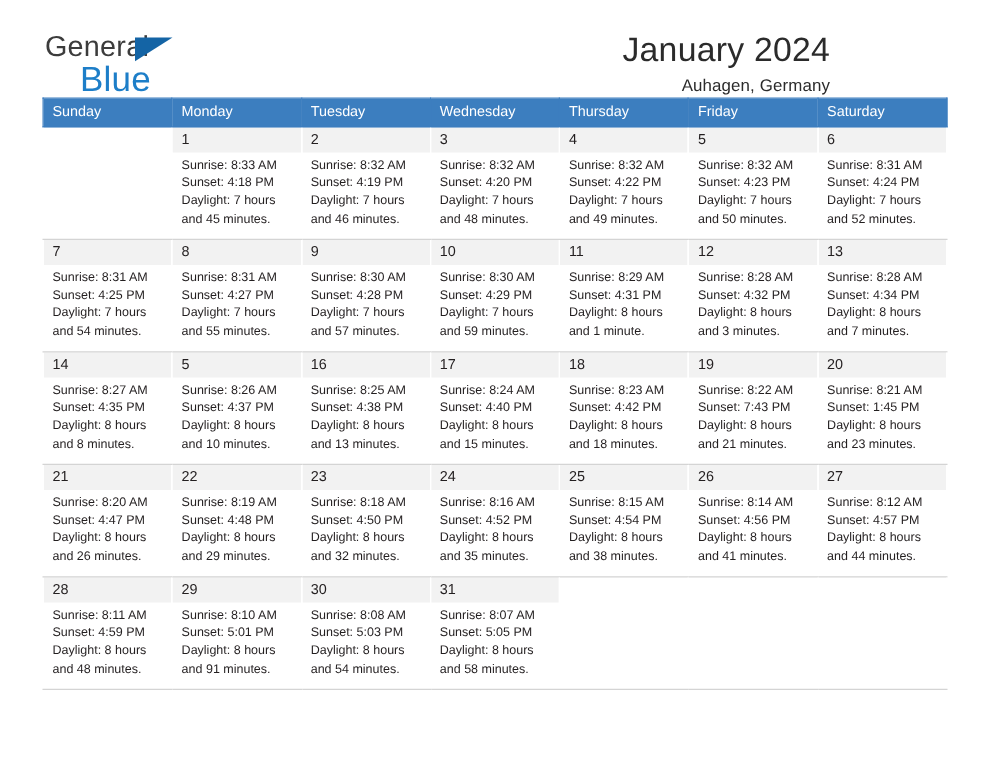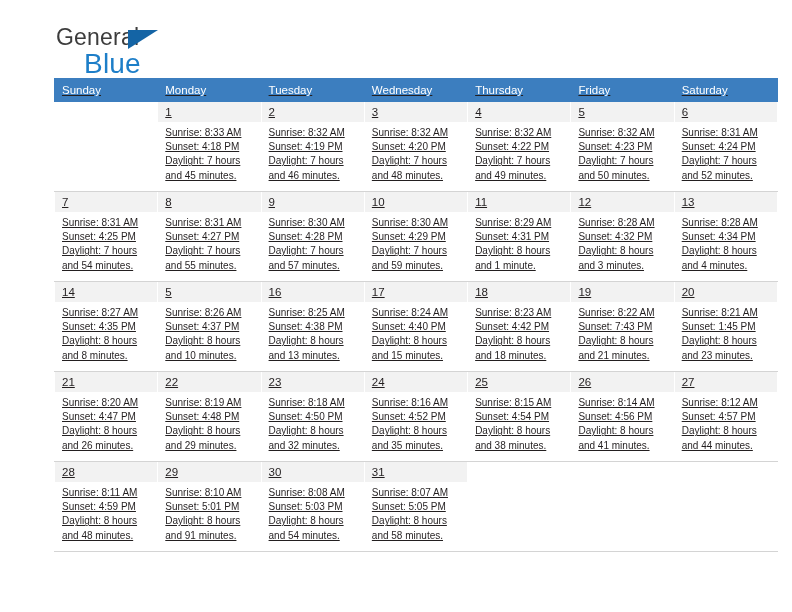--- a/index.html
+++ b/index.html
@@ -13,21 +13,20 @@
     font-family: "Liberation Sans", sans-serif;
     color: #231f20;
     overflow: hidden;
   }
   .page {
     position: relative;
     width: 700px;
     height: 612px;
     box-sizing: border-box;
     padding: 0 34px;
-    margin-left: 20px;
   }
 
   
   .topbar {
     display: flex;
     align-items: flex-start;
     justify-content: space-between;
     height: 78px;
     padding-top: 26px;
     box-sizing: border-box;
@@ -76,21 +75,20 @@
     color: #2b2b2b;
     margin-top: 7px;
     letter-spacing: .1px;
   }
 
   
   table.calendar {
     width: 724px;
     border-collapse: collapse;
     table-layout: fixed;
-    text-decoration: underline;
   }
   table.calendar th {
     background: #3c7ebf;
     color: #ffffff;
     font-size: 11.5px;
     font-weight: normal;
     text-align: left;
     padding: 5px 0 5px 7px;
     height: 20px;
     box-sizing: border-box;
@@ -139,20 +137,24 @@
 <div class="page">
 
   <div class="topbar">
 
     <div class="brand">
       <span class="brand-general">General</span>
       <span class="brand-flag"></span>
       <span class="brand-blue">Blue</span>
     </div>
 
+    <div class="title-wrap">
+      <div class="cal-title">January 2024</div>
+      <div class="cal-sub">Auhagen, Germany</div>
+    </div>
 
   </div>
 
   <table class="calendar">
     <thead>
       <tr>
         <th>Sunday</th>
         <th>Monday</th>
         <th>Tuesday</th>
         <th>Wednesday</th>
@@ -275,21 +277,21 @@
               <div>Daylight: 8 hours</div>
               <div>and 3 minutes.</div>
             </div>
           </td>
           <td>
             <span class="daynum">13</span>
             <div class="info">
               <div>Sunrise: 8:28 AM</div>
               <div>Sunset: 4:34 PM</div>
               <div>Daylight: 8 hours</div>
-              <div>and 4 minutes.</div>
+              <div>and 7 minutes.</div>
             </div>
           </td>
         </tr>
         <tr class="week-row">
           <td>
             <span class="daynum">14</span>
             <div class="info">
               <div>Sunrise: 8:27 AM</div>
               <div>Sunset: 4:35 PM</div>
               <div>Daylight: 8 hours</div>

